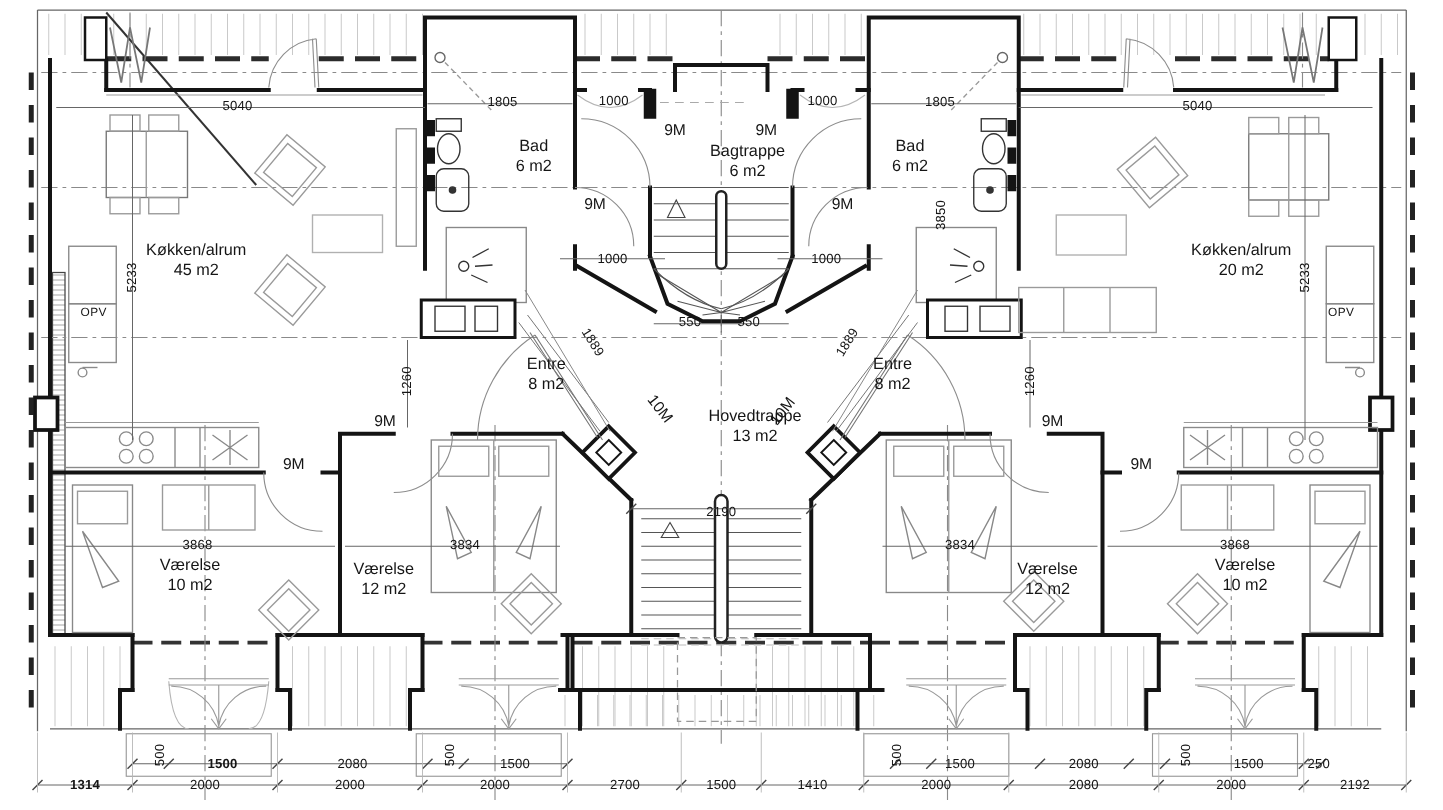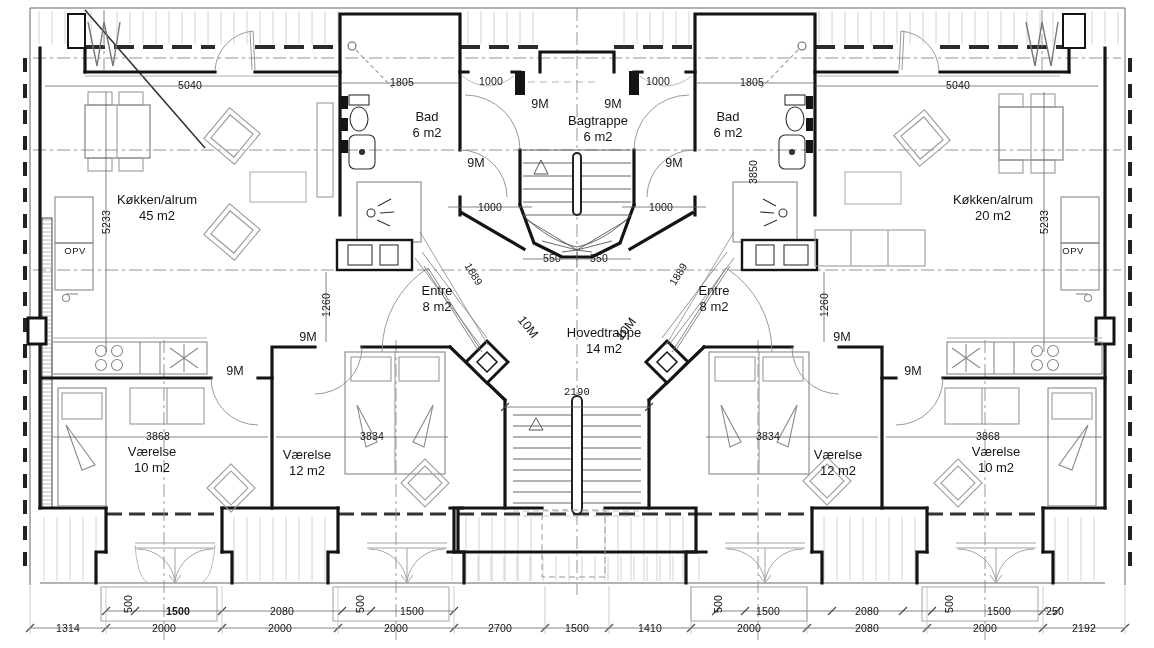--- a/index.html
+++ b/index.html
@@ -546,21 +546,21 @@
       <div class="lbl room" style="left: 437px; top: 299px;">
         <span class="nm">Entre</span>
         <span class="ar">8 m2</span>
       </div>
       <div class="lbl room" style="left: 714px; top: 299px;">
         <span class="nm">Entre</span>
         <span class="ar">8 m2</span>
       </div>
       <div class="lbl room" style="left: 604px; top: 341px;">
         <span class="nm">Hovedtrappe</span>
-        <span class="ar">14 m2</span>
+        <span class="ar">13 m2</span>
       </div>
       <div class="lbl room" style="left: 152px; top: 460px;">
         <span class="nm">Værelse</span>
         <span class="ar">10 m2</span>
       </div>
       <div class="lbl room" style="left: 307px; top: 463px;">
         <span class="nm">Værelse</span>
         <span class="ar">12 m2</span>
       </div>
       <div class="lbl room" style="left: 838px; top: 463px;">
@@ -593,37 +593,37 @@
       <span class="lbl dim" style="left: 661px; top: 207px; transform: translate(-50%, -50%);">1000</span>
       <span class="lbl dim" style="left: 552px; top: 258px; transform: translate(-50%, -50%);">550</span>
       <span class="lbl dim" style="left: 599px; top: 258px; transform: translate(-50%, -50%);">550</span>
       <span class="lbl dim" style="left: 106px; top: 222px; transform: translate(-50%, -50%) rotate(-90deg);">5233</span>
       <span class="lbl dim" style="left: 1044px; top: 222px; transform: translate(-50%, -50%) rotate(-90deg);">5233</span>
       <span class="lbl dim" style="left: 753px; top: 172px; transform: translate(-50%, -50%) rotate(-90deg);">3850</span>
       <span class="lbl dim" style="left: 326px; top: 305px; transform: translate(-50%, -50%) rotate(-90deg);">1260</span>
       <span class="lbl dim" style="left: 824px; top: 305px; transform: translate(-50%, -50%) rotate(-90deg);">1260</span>
       <span class="lbl dim" style="left: 474px; top: 274px; transform: translate(-50%, -50%) rotate(58deg);">1889</span>
       <span class="lbl dim" style="left: 678px; top: 274px; transform: translate(-50%, -50%) rotate(-58deg);">1889</span>
-      <span class="lbl dim" style="left: 577px; top: 392px; transform: translate(-50%, -50%); font-family: Liberation Mono, monospace;">2190</span>
+      <span class="lbl dim" style="left: 577px; top: 410px; transform: translate(-50%, -50%);">2190</span>
       <span class="lbl dim" style="left: 158px; top: 436px; transform: translate(-50%, -50%);">3868</span>
       <span class="lbl dim" style="left: 372px; top: 436px; transform: translate(-50%, -50%);">3834</span>
       <span class="lbl dim" style="left: 768px; top: 436px; transform: translate(-50%, -50%);">3834</span>
       <span class="lbl dim" style="left: 988px; top: 436px; transform: translate(-50%, -50%);">3868</span>
       <span class="lbl dim" style="left: 128px; top: 604px; transform: translate(-50%, -50%) rotate(-90deg);">500</span>
       <span class="lbl dim bold" style="left: 178px; top: 611px; transform: translate(-50%, -50%);">1500</span>
       <span class="lbl dim" style="left: 282px; top: 611px; transform: translate(-50%, -50%);">2080</span>
       <span class="lbl dim" style="left: 360px; top: 604px; transform: translate(-50%, -50%) rotate(-90deg);">500</span>
       <span class="lbl dim" style="left: 412px; top: 611px; transform: translate(-50%, -50%);">1500</span>
       <span class="lbl dim" style="left: 718px; top: 604px; transform: translate(-50%, -50%) rotate(-90deg);">500</span>
       <span class="lbl dim" style="left: 768px; top: 611px; transform: translate(-50%, -50%);">1500</span>
       <span class="lbl dim" style="left: 867px; top: 611px; transform: translate(-50%, -50%);">2080</span>
       <span class="lbl dim" style="left: 949px; top: 604px; transform: translate(-50%, -50%) rotate(-90deg);">500</span>
       <span class="lbl dim" style="left: 999px; top: 611px; transform: translate(-50%, -50%);">1500</span>
       <span class="lbl dim" style="left: 1055px; top: 611px; transform: translate(-50%, -50%);">250</span>
-      <span class="lbl dim" style="left: 68px; top: 628px; transform: translate(-50%, -50%);">1314</span>
+      <span class="lbl dim" style="left: 68px; top: 628px; transform: translate(-50%, -50%); font-weight: bold;">1314</span>
       <span class="lbl dim" style="left: 164px; top: 628px; transform: translate(-50%, -50%);">2000</span>
       <span class="lbl dim" style="left: 280px; top: 628px; transform: translate(-50%, -50%);">2000</span>
       <span class="lbl dim" style="left: 396px; top: 628px; transform: translate(-50%, -50%);">2000</span>
       <span class="lbl dim" style="left: 500px; top: 628px; transform: translate(-50%, -50%);">2700</span>
       <span class="lbl dim" style="left: 577px; top: 628px; transform: translate(-50%, -50%);">1500</span>
       <span class="lbl dim" style="left: 650px; top: 628px; transform: translate(-50%, -50%);">1410</span>
       <span class="lbl dim" style="left: 749px; top: 628px; transform: translate(-50%, -50%);">2000</span>
       <span class="lbl dim" style="left: 867px; top: 628px; transform: translate(-50%, -50%);">2080</span>
       <span class="lbl dim" style="left: 985px; top: 628px; transform: translate(-50%, -50%);">2000</span>
       <span class="lbl dim" style="left: 1084px; top: 628px; transform: translate(-50%, -50%);">2192</span>

